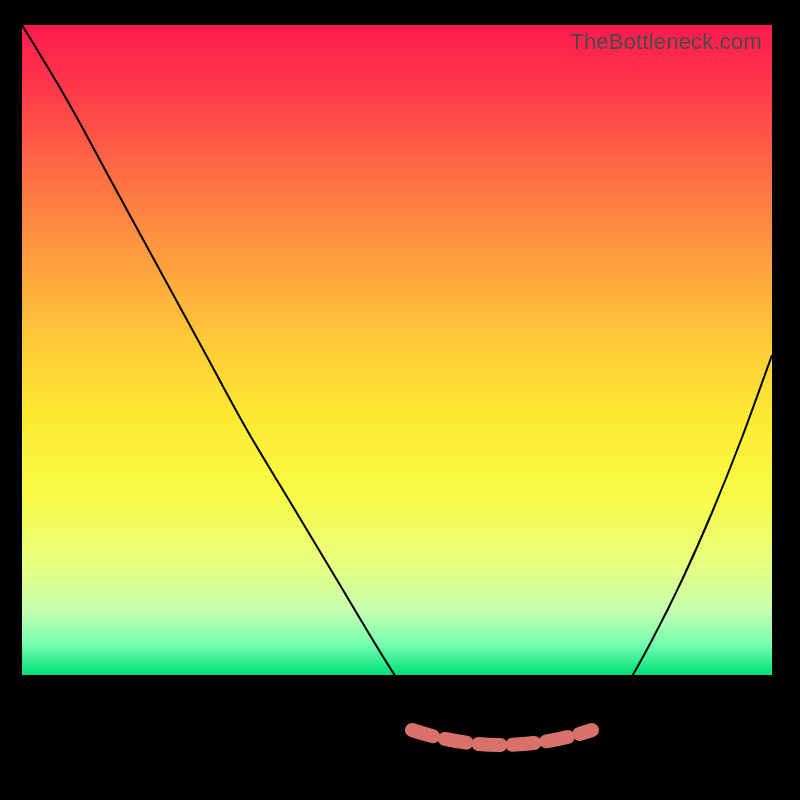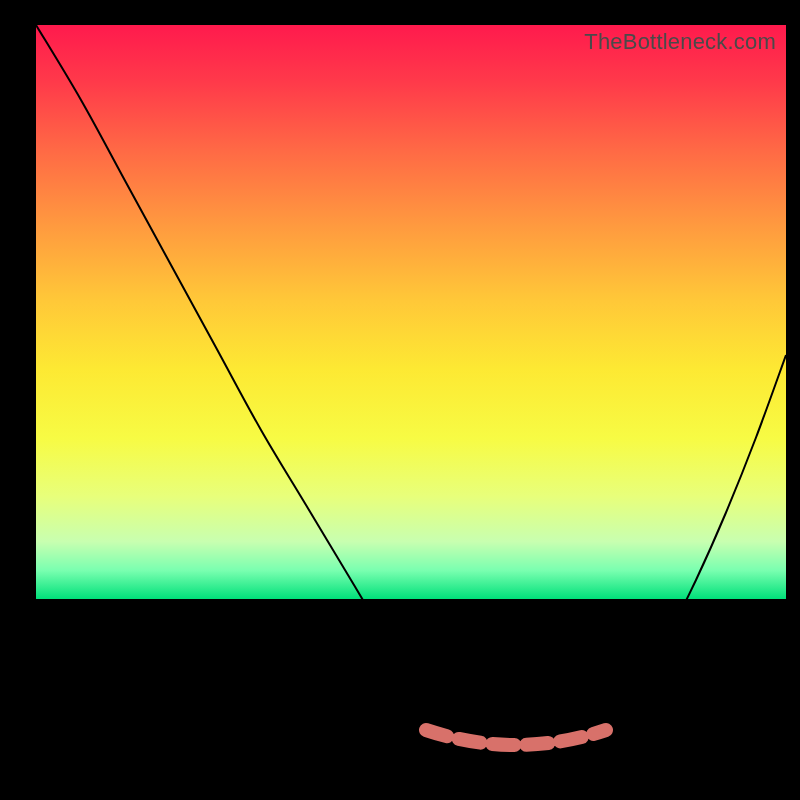--- a/index.html
+++ b/index.html
@@ -6,24 +6,24 @@
     margin: 0;
     padding: 0;
     width: 800px;
     height: 800px;
     background: #000;
     overflow: hidden;
     font-family: Arial, Helvetica, sans-serif;
   }
   .frame {
     position: absolute;
-    left: 36px;
+    left: 22px;
     top: 25px;
     width: 750px;
-    height: 574px;
+    height: 650px;
     background: linear-gradient(to bottom,
       #ff1a4d 0%,
       #ff3a4a 10%,
       #ff6a45 22%,
       #ff9a3f 35%,
       #ffc838 48%,
       #fde933 60%,
       #f7fb44 72%,
       #e8ff7a 82%,
       #c8ffb0 90%,

